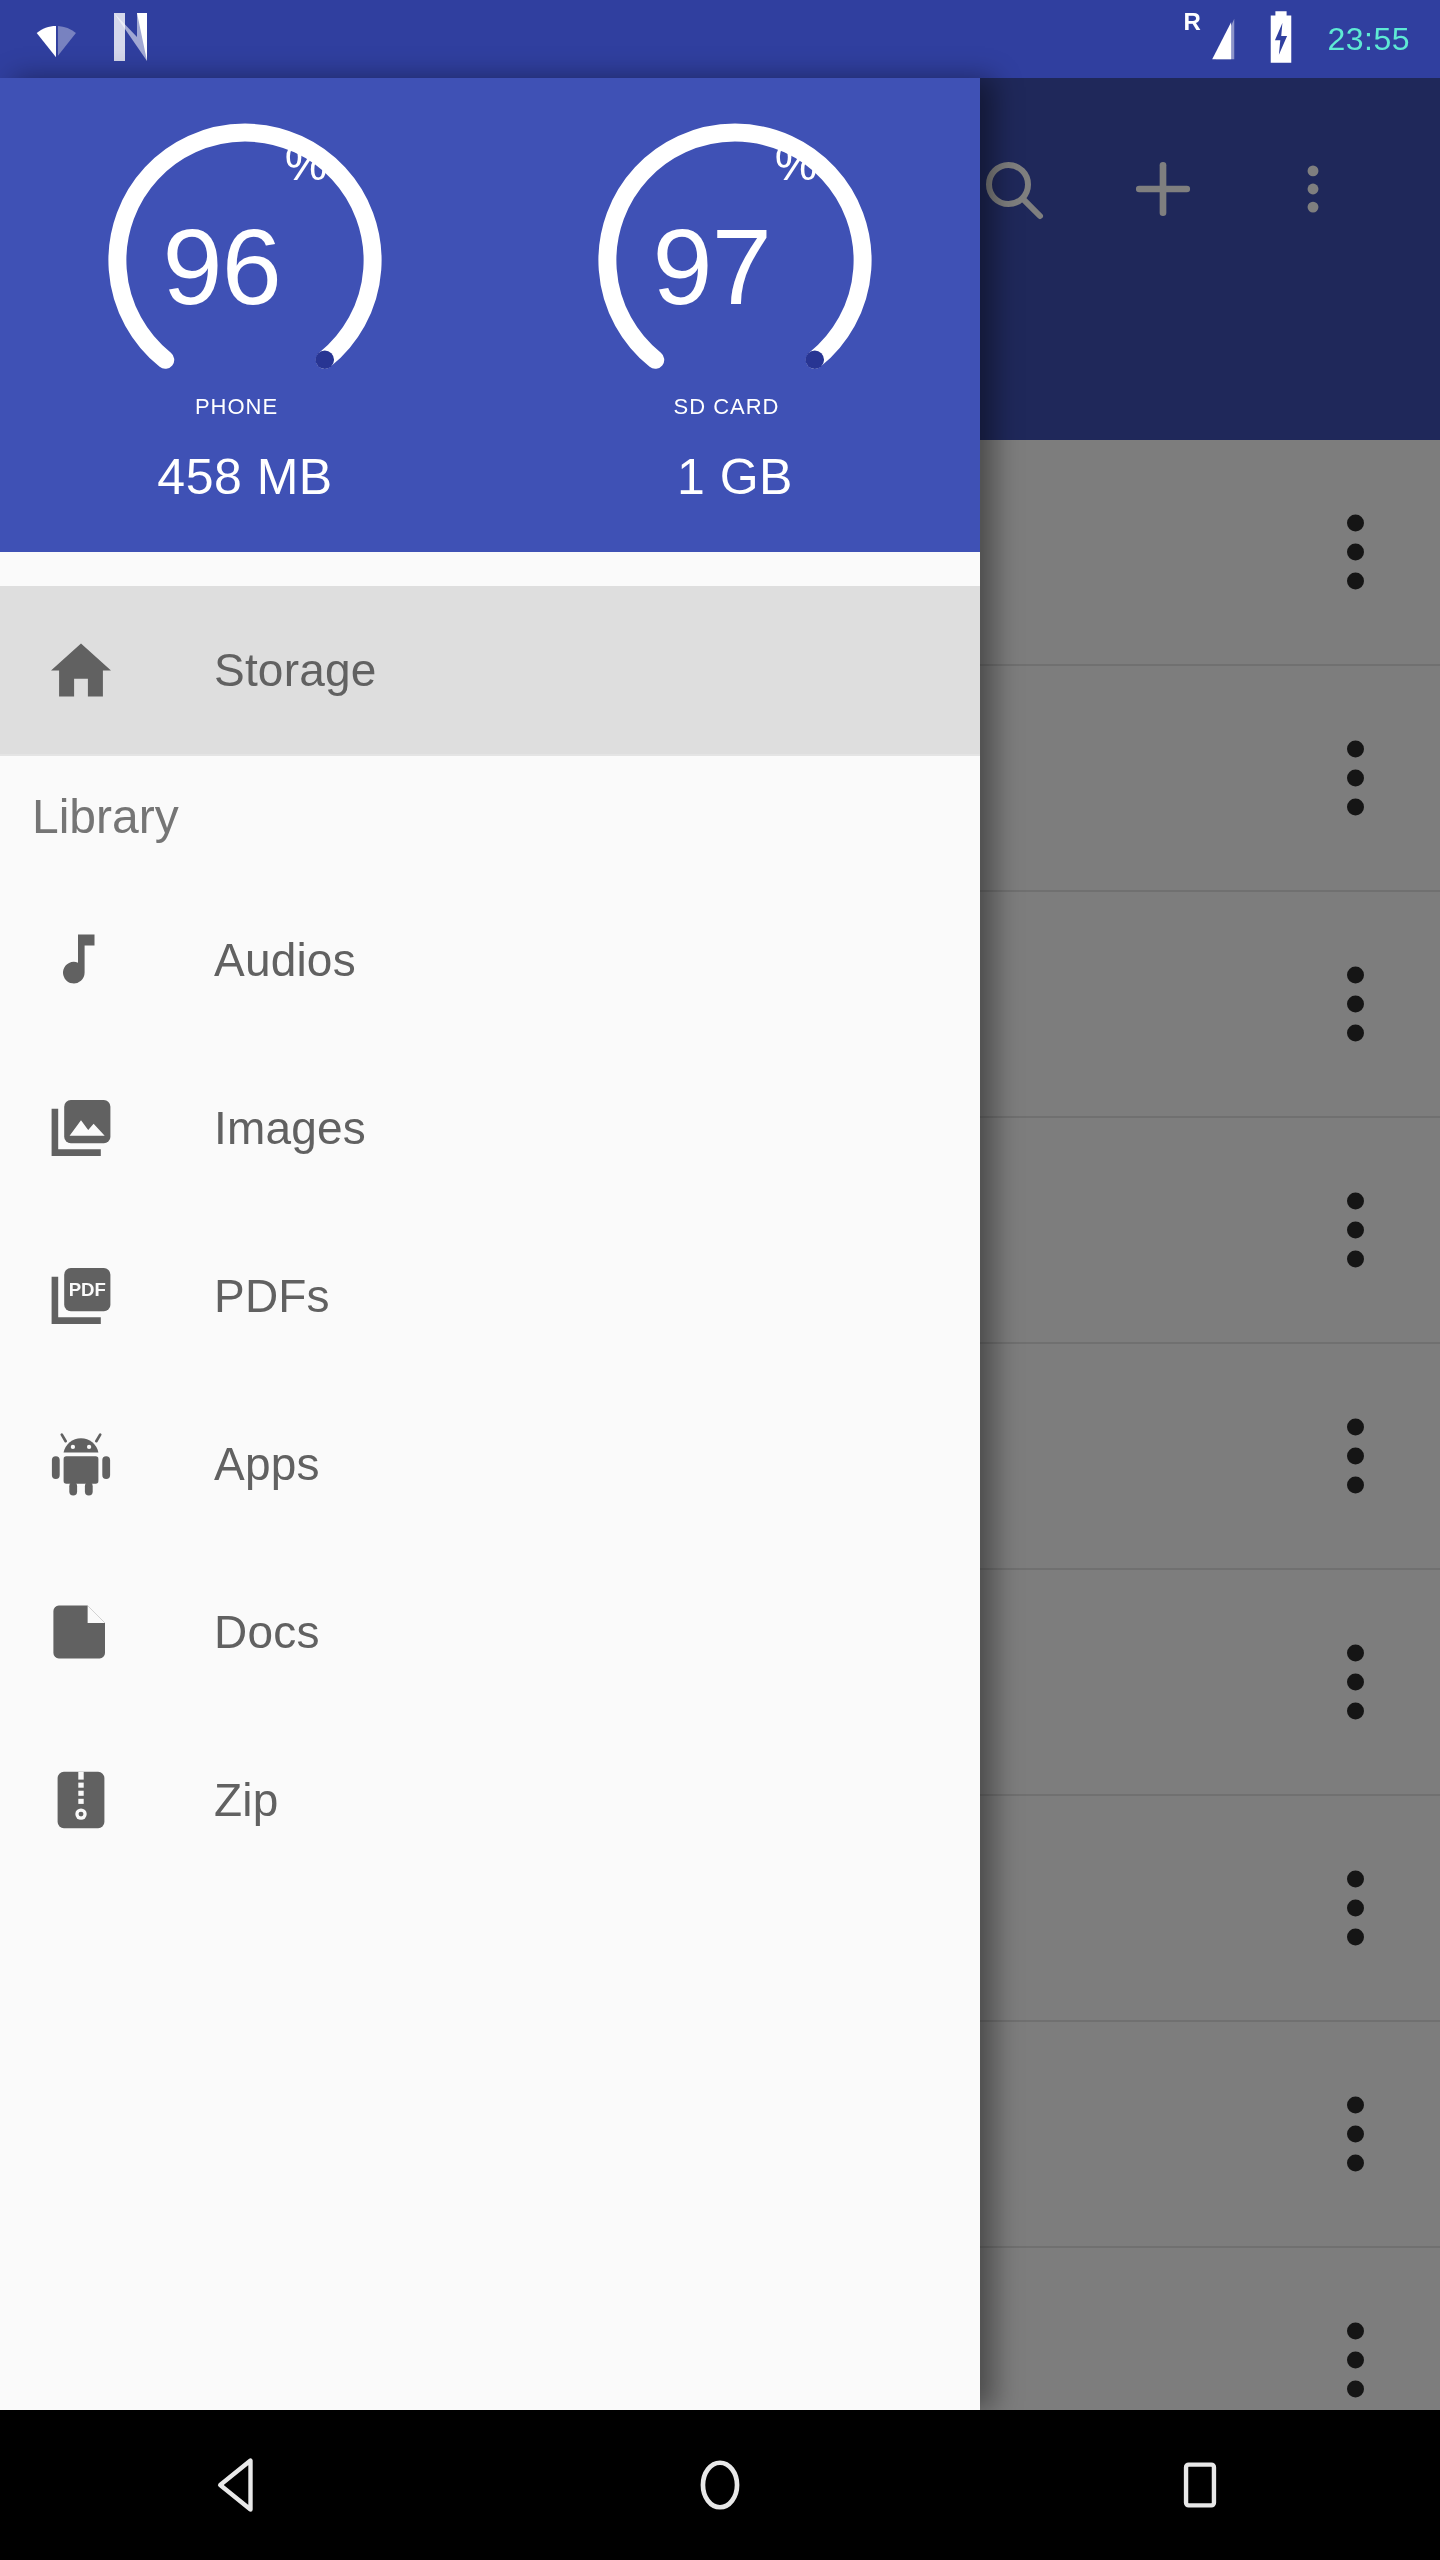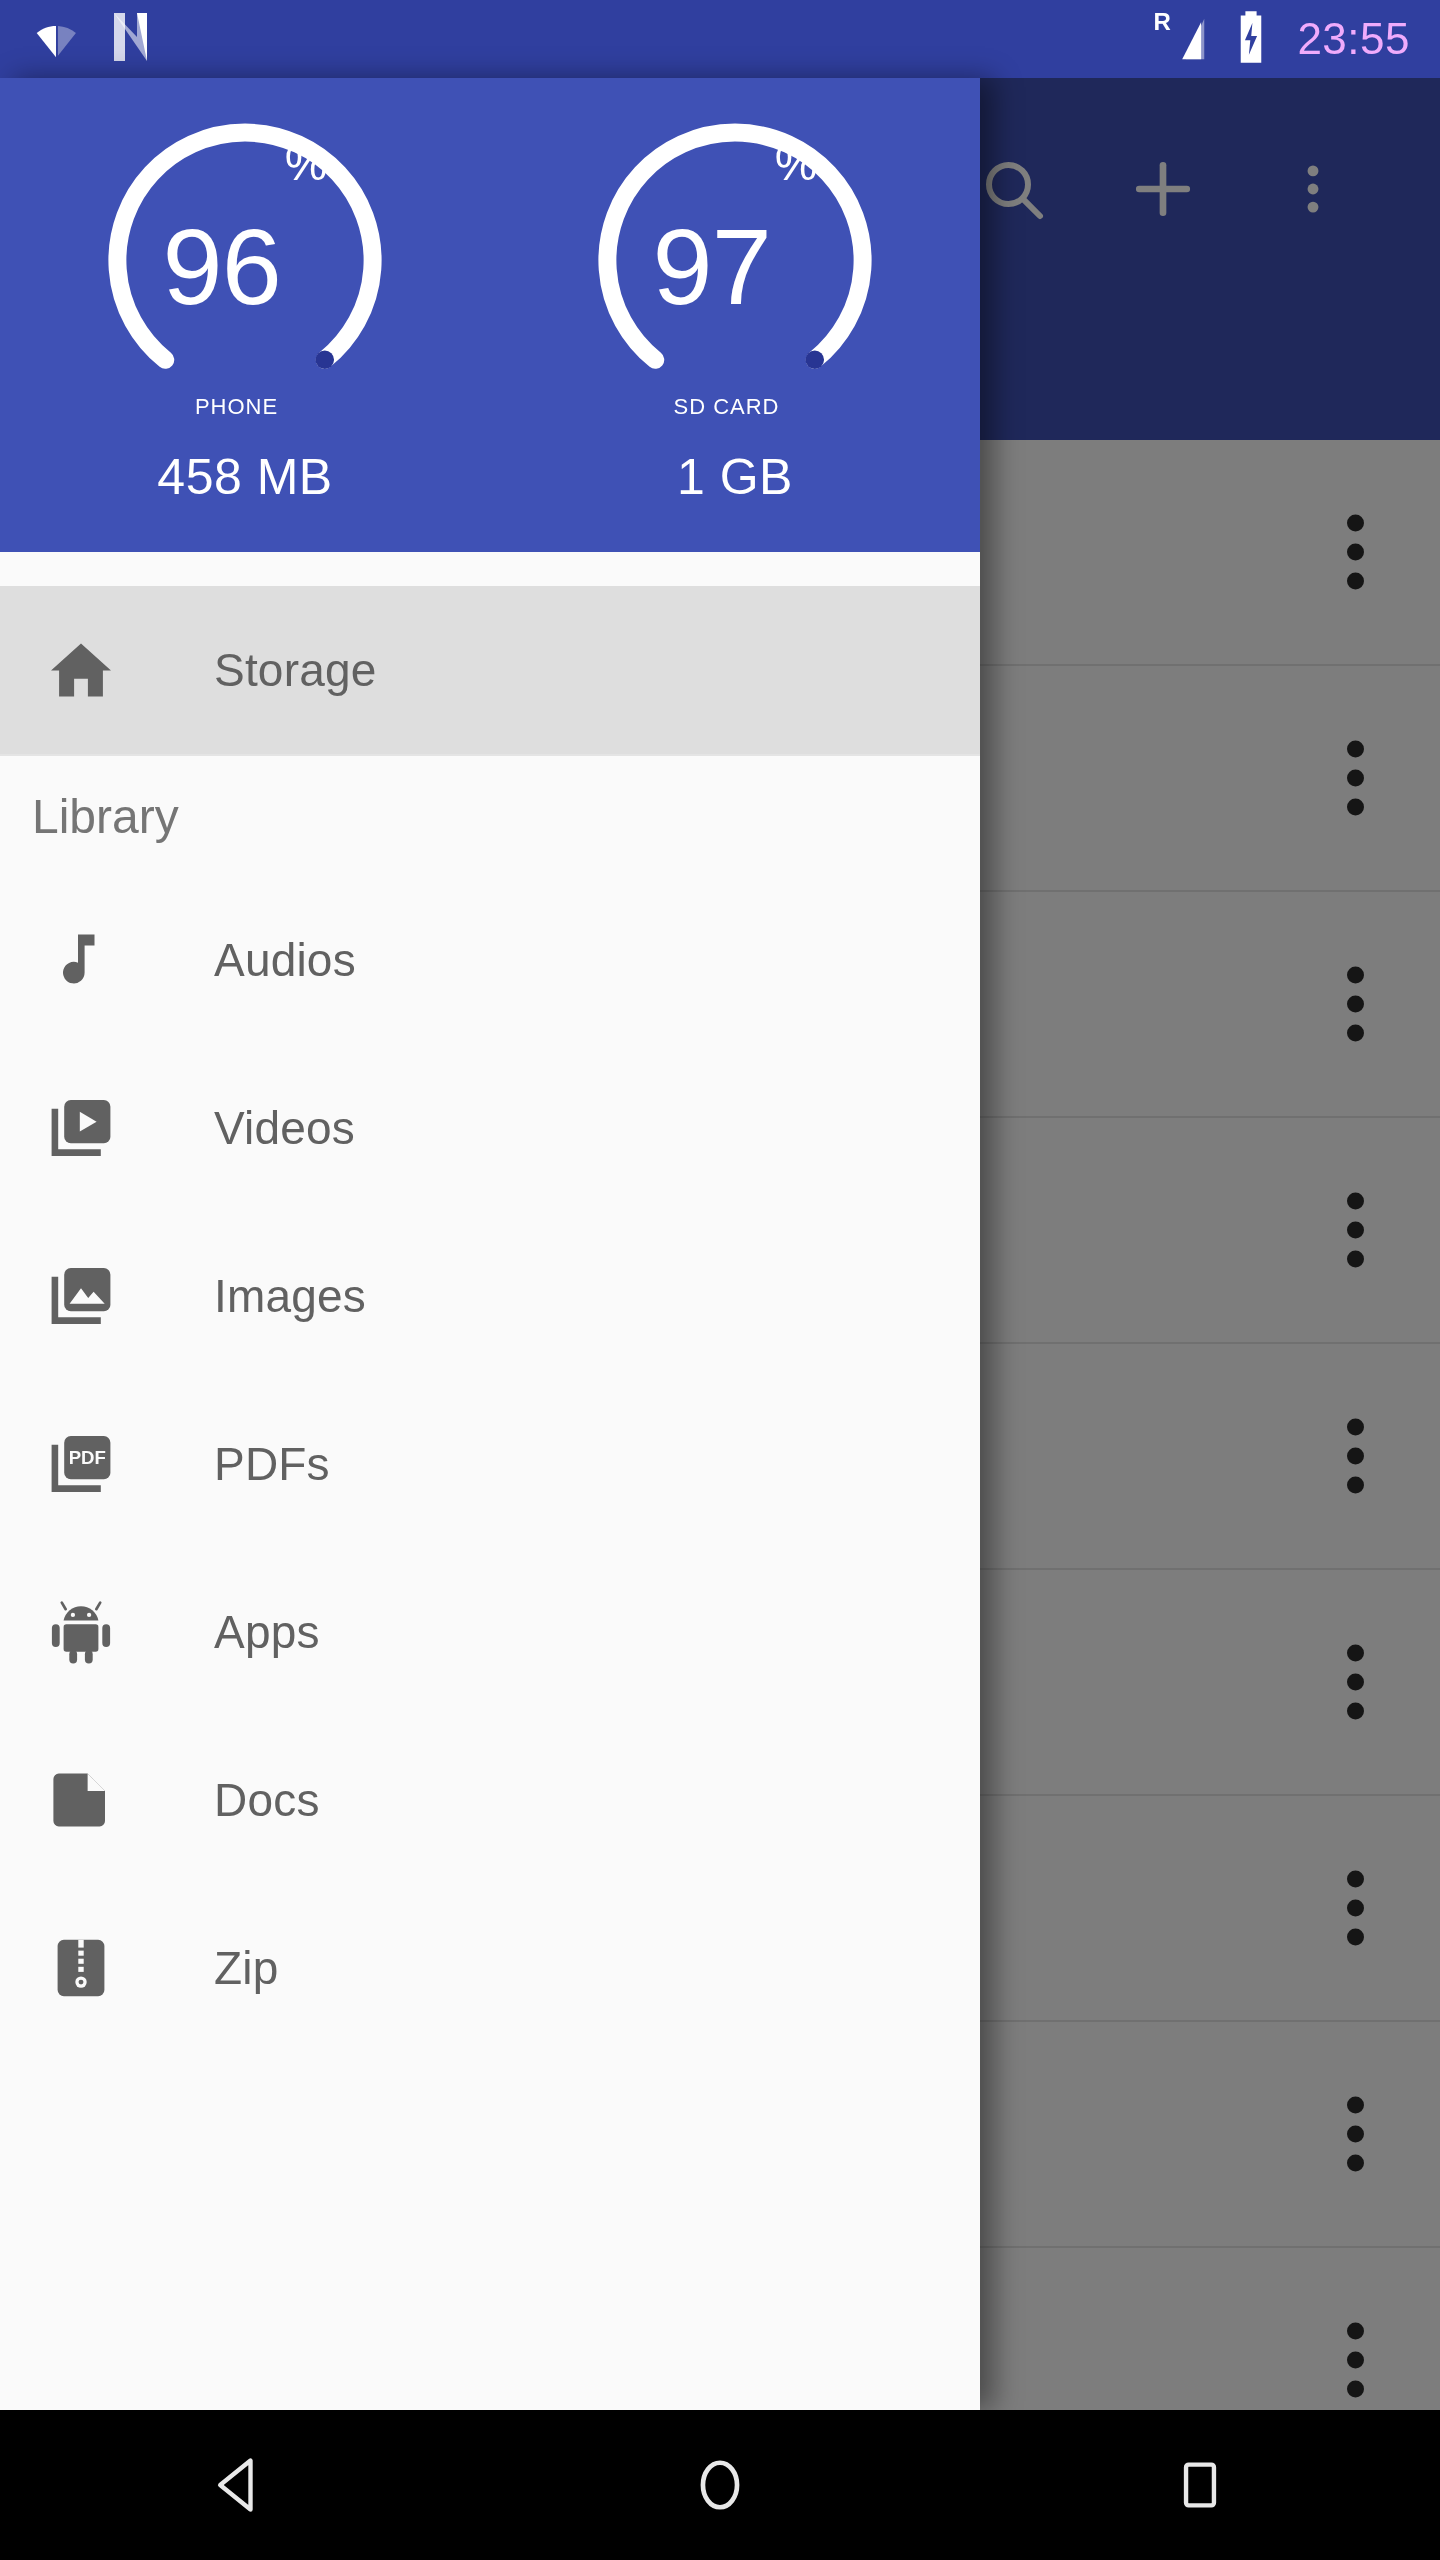--- a/index.html
+++ b/index.html
@@ -59,21 +59,21 @@
   #statusbar {
     position:absolute; top:0; left:0; right:0; height:78px;
     background:#303f9f; z-index:40;
     display:flex; align-items:center;
     padding:0 30px 0 30px;
     color:#fff;
   }
   #statusbar .left { display:flex; align-items:center; gap:26px; }
   #statusbar .spacer { flex:1; }
   #statusbar .right { display:flex; align-items:center; gap:18px; }
-  #clock { font-size:44px; font-weight:500; letter-spacing:0.5px; color:#f0abfc; margin-left:8px; }
+  #clock { font-size:32px; font-weight:500; letter-spacing:0.5px; color:#5eead4; margin-left:8px; }
 
   
   #drawer {
     position:absolute; top:78px; left:0; width:980px; bottom:150px;
     background:#fafafa;
     z-index:50;
     box-shadow:14px 0 26px rgba(0,0,0,0.40);
     display:flex; flex-direction:column;
   }
 
@@ -345,30 +345,20 @@
 
       <div class="nav-item lib-item">
         <span class="nav-icon">
           <svg width="72" height="72" viewBox="0 0 24 24" fill="#616161">
             <path d="M11 3.5 L16.5 3.5 L16.5 7.2 L13.2 7.2 L13.2 16.2 A 3.6 3.6 0 1 1 11 12.9 Z"></path>
           </svg>
         </span>
         <span class="nav-label">Audios</span>
       </div>
 
-      <div class="nav-item lib-item">
-        <span class="nav-icon">
-          <svg width="72" height="72" viewBox="0 0 24 24" fill="#616161">
-            <path d="M2.2 5.6 L4.4 5.6 L4.4 19.1 L18.6 19.1 L18.6 21.3 L2.2 21.3 Z"></path>
-            <rect x="6.4" y="2.7" width="15.4" height="14.4" rx="2.2"></rect>
-            <path d="M11.6 6.6 L17.2 9.9 L11.6 13.2 Z" fill="#fafafa"></path>
-          </svg>
-        </span>
-        <span class="nav-label">Videos</span>
-      </div>
 
       <div class="nav-item lib-item">
         <span class="nav-icon">
           <svg width="72" height="72" viewBox="0 0 24 24" fill="#616161">
             <path d="M2.2 5.6 L4.4 5.6 L4.4 19.1 L18.6 19.1 L18.6 21.3 L2.2 21.3 Z"></path>
             <rect x="6.4" y="2.7" width="15.4" height="14.4" rx="2.2"></rect>
             <path d="M8.2 14.6 L12 9.4 L14.4 12.7 L16.2 10.6 L19.9 14.6 Z" fill="#fafafa"></path>
           </svg>
         </span>
         <span class="nav-label">Images</span>

